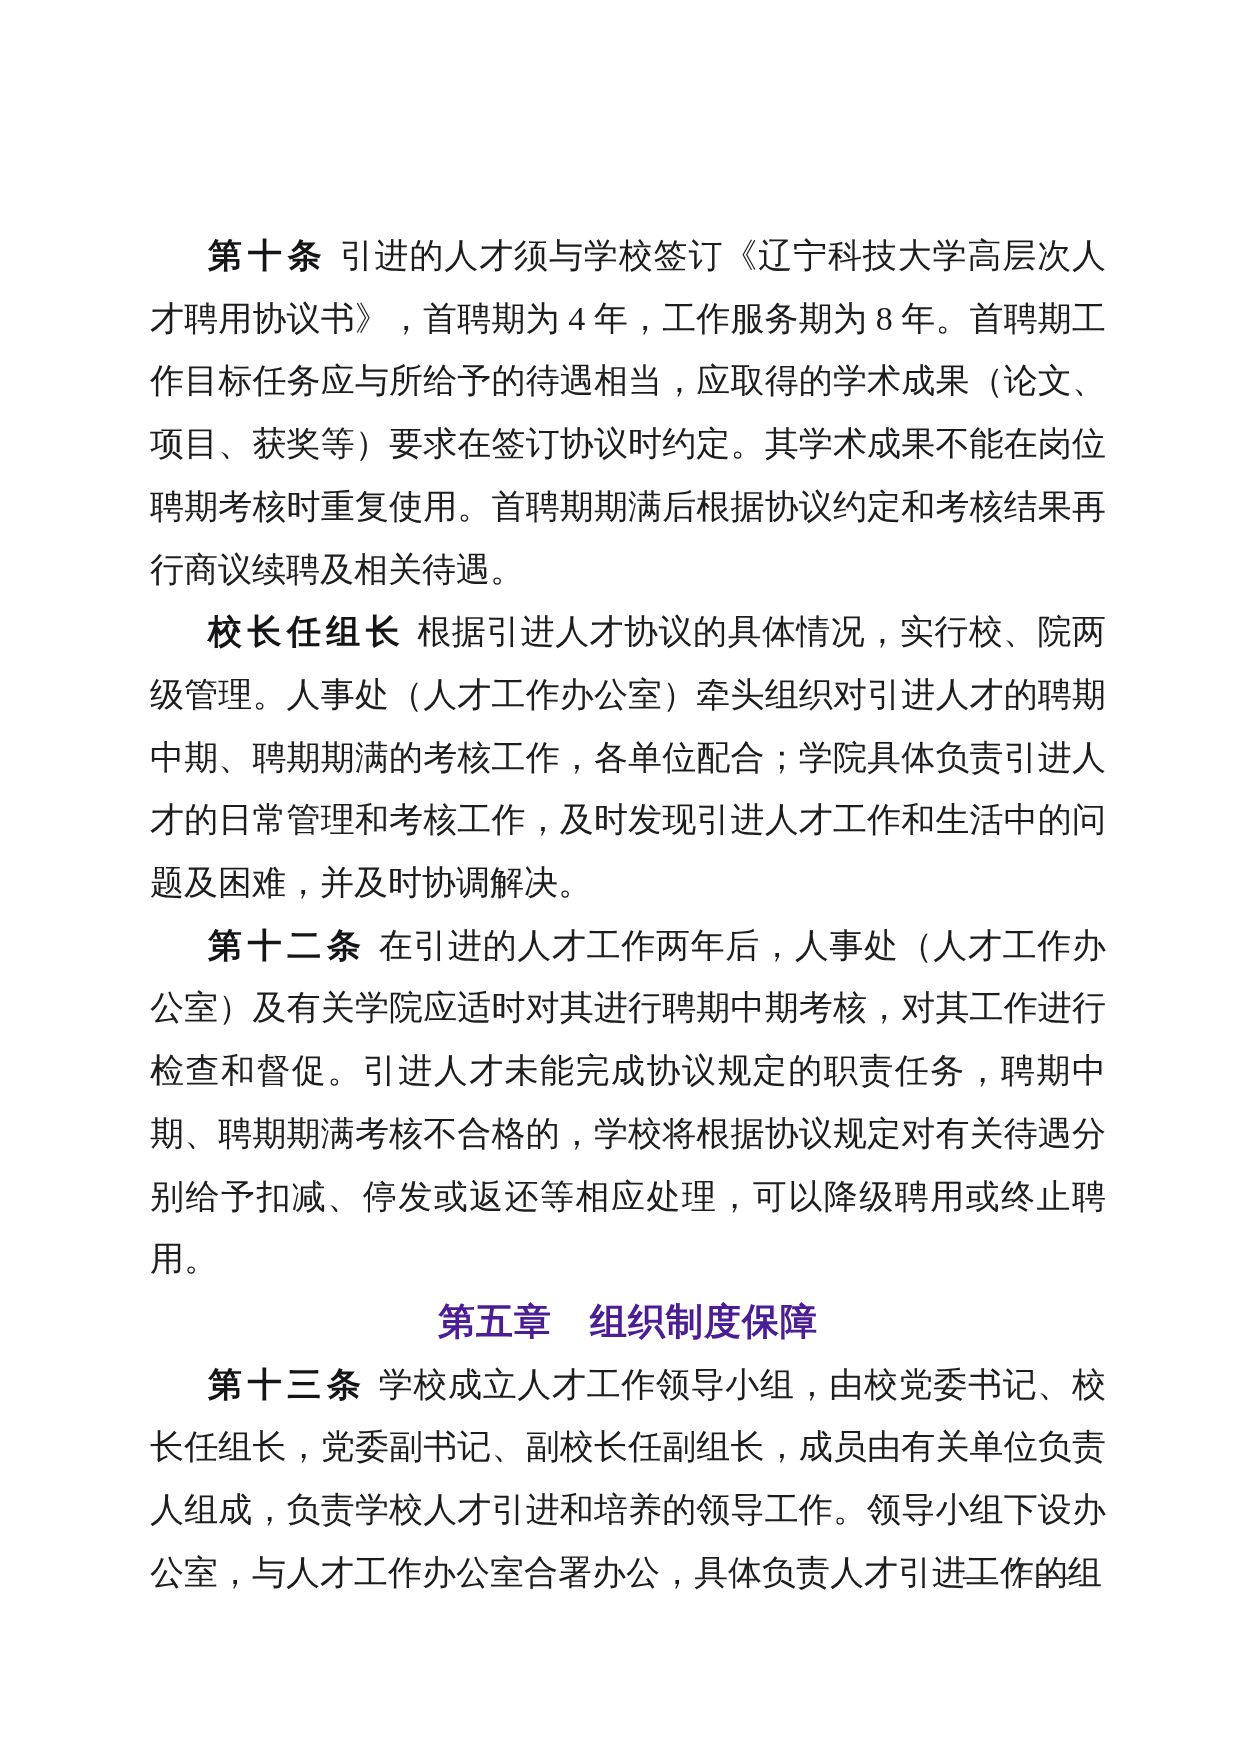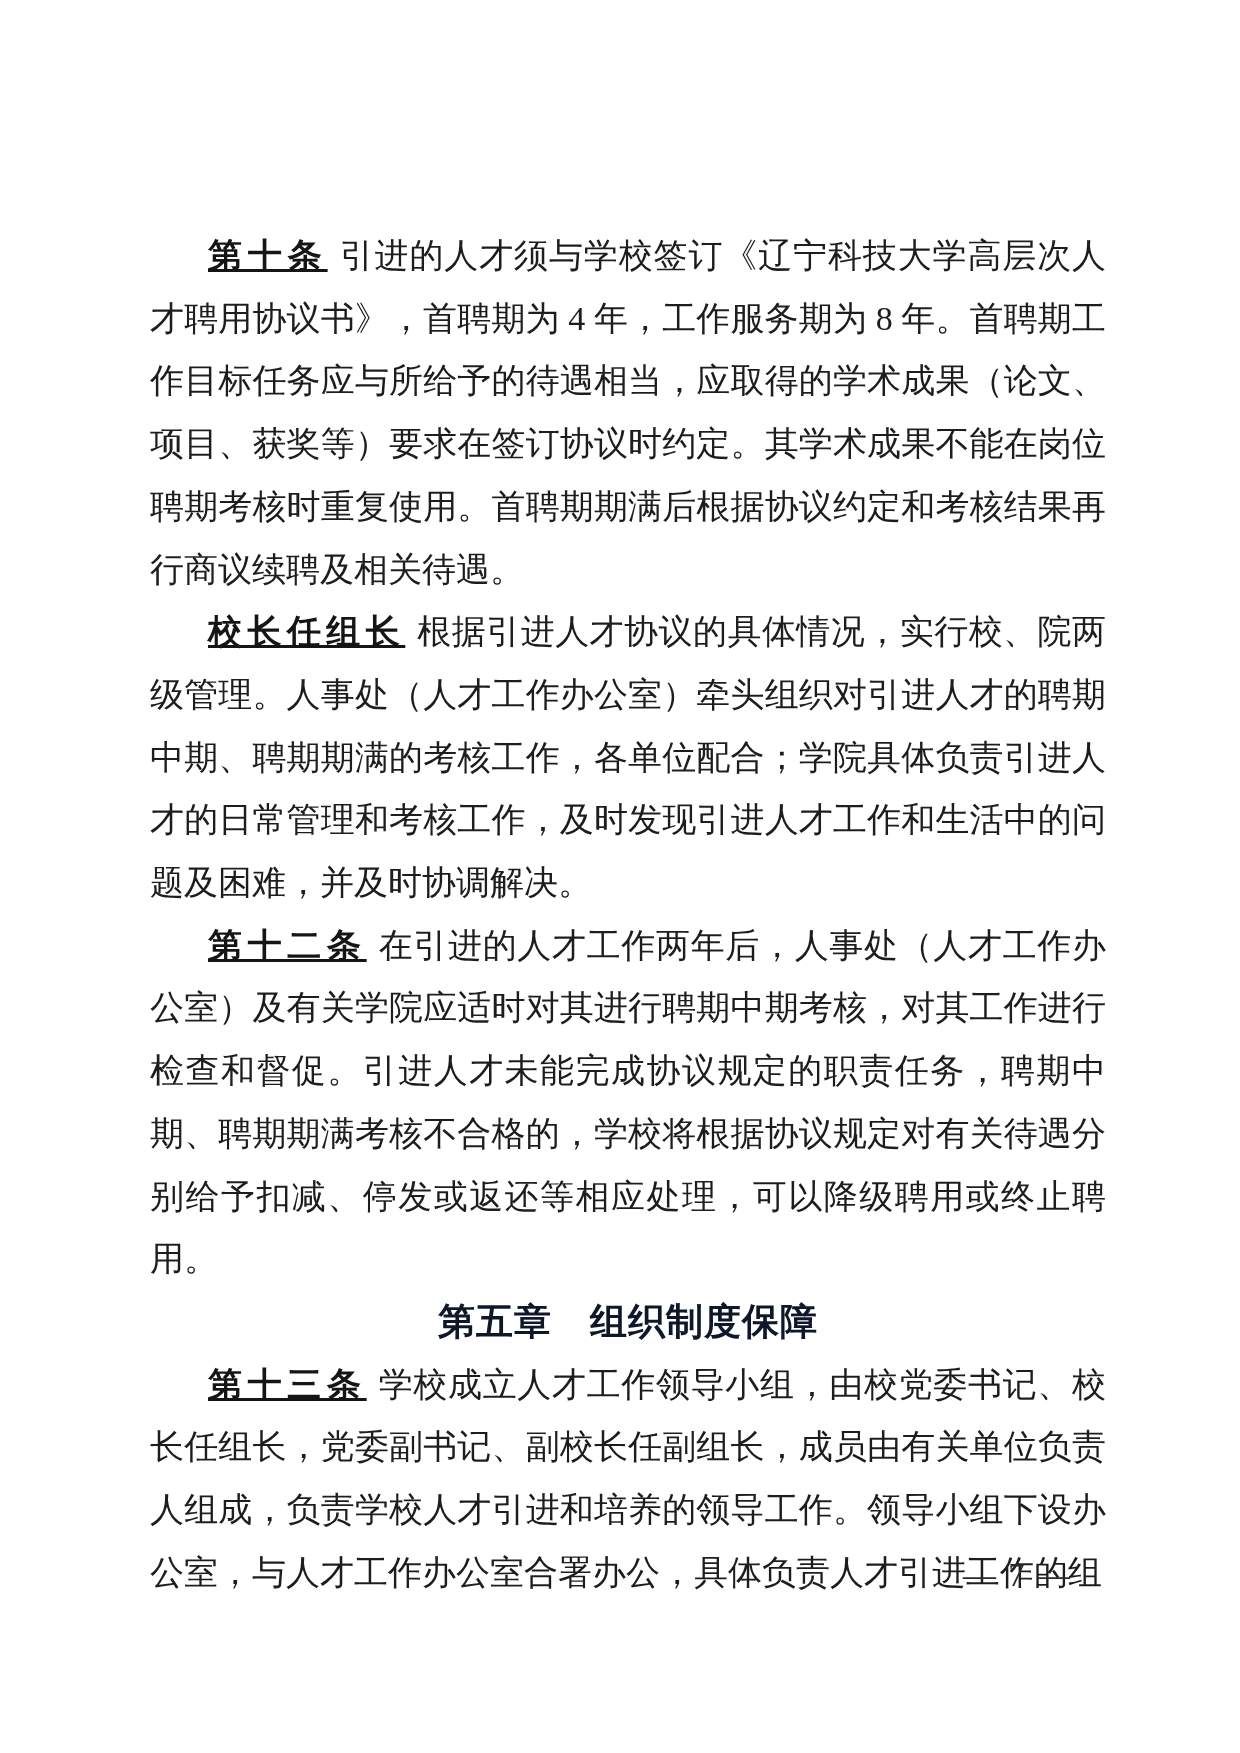--- a/index.html
+++ b/index.html
@@ -29,33 +29,32 @@
   p.article {
     margin: 0;
     padding: 0;
     text-indent: 58px;
   }
   .article-term {
     font-weight: 700;
     letter-spacing: 5px;
     margin-right: 12px;
     color: #151517;
-    text-decoration: underline;
   }
   h2.chapter-heading {
     margin: 0;
     padding: 0;
     text-indent: 0;
     text-align: center;
     font-family: "Liberation Sans", "DejaVu Sans", sans-serif;
     font-weight: 700;
     font-size: 37px;
     line-height: 62.7px;
     letter-spacing: 1px;
-    color: #0f172a;
+    color: #4c1d95;
   }
   .page-footer {
     position: absolute;
     top: 1557px;
     right: 168px;
     font-size: 33px;
     letter-spacing: 2px;
     color: #2a2a2c;
     font-family: "Liberation Serif", "DejaVu Serif", serif;
   }

